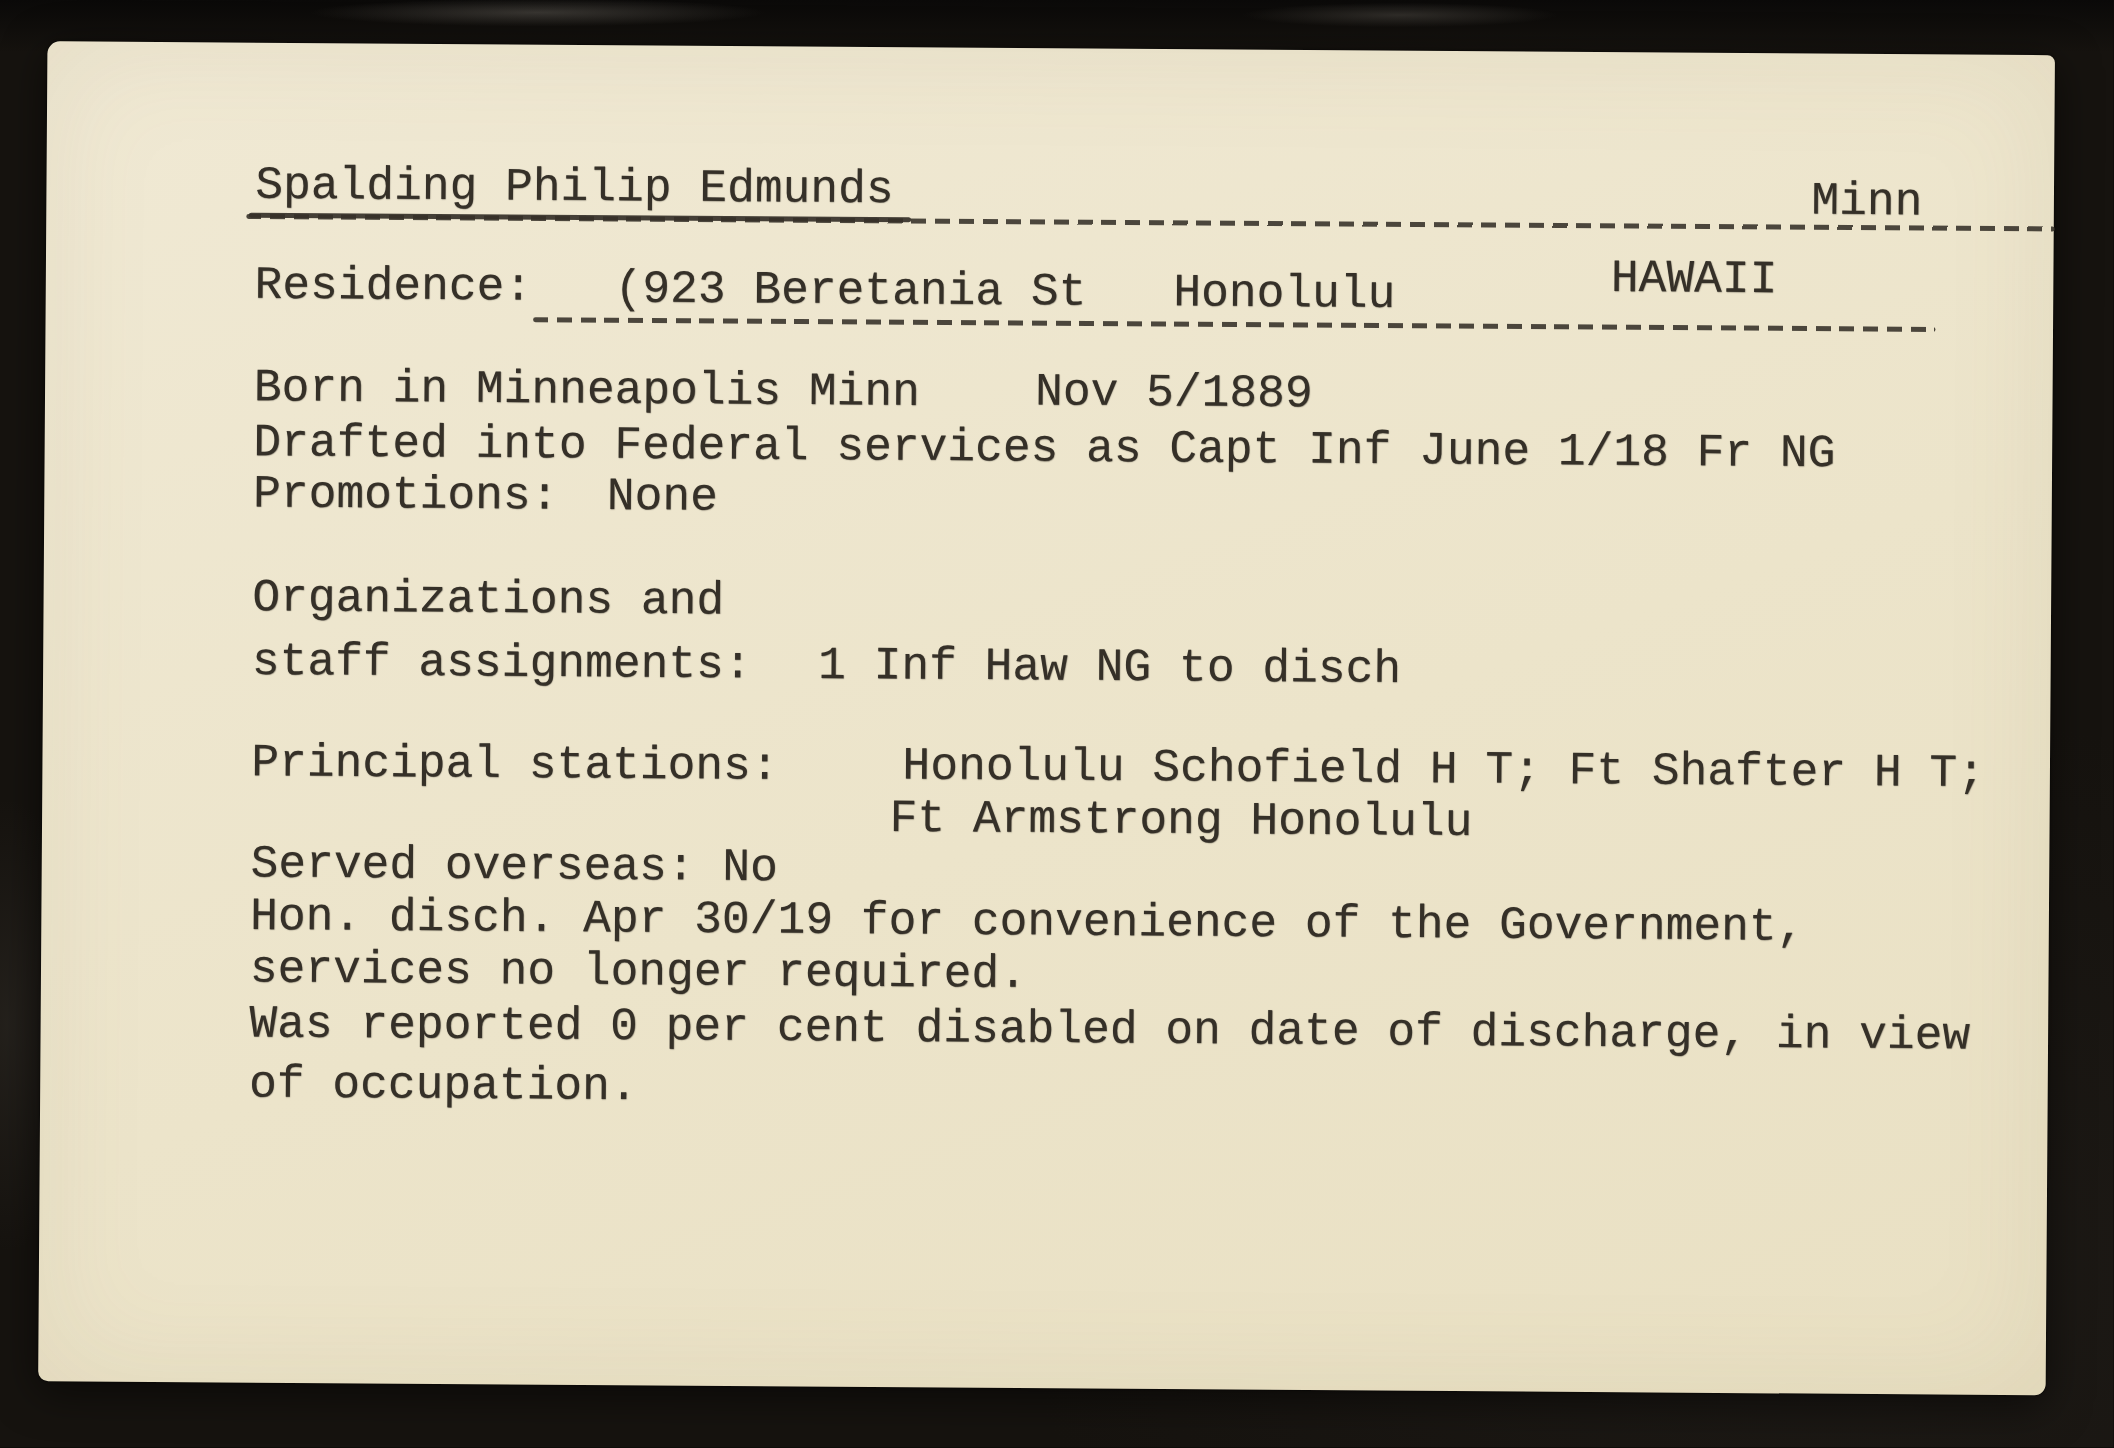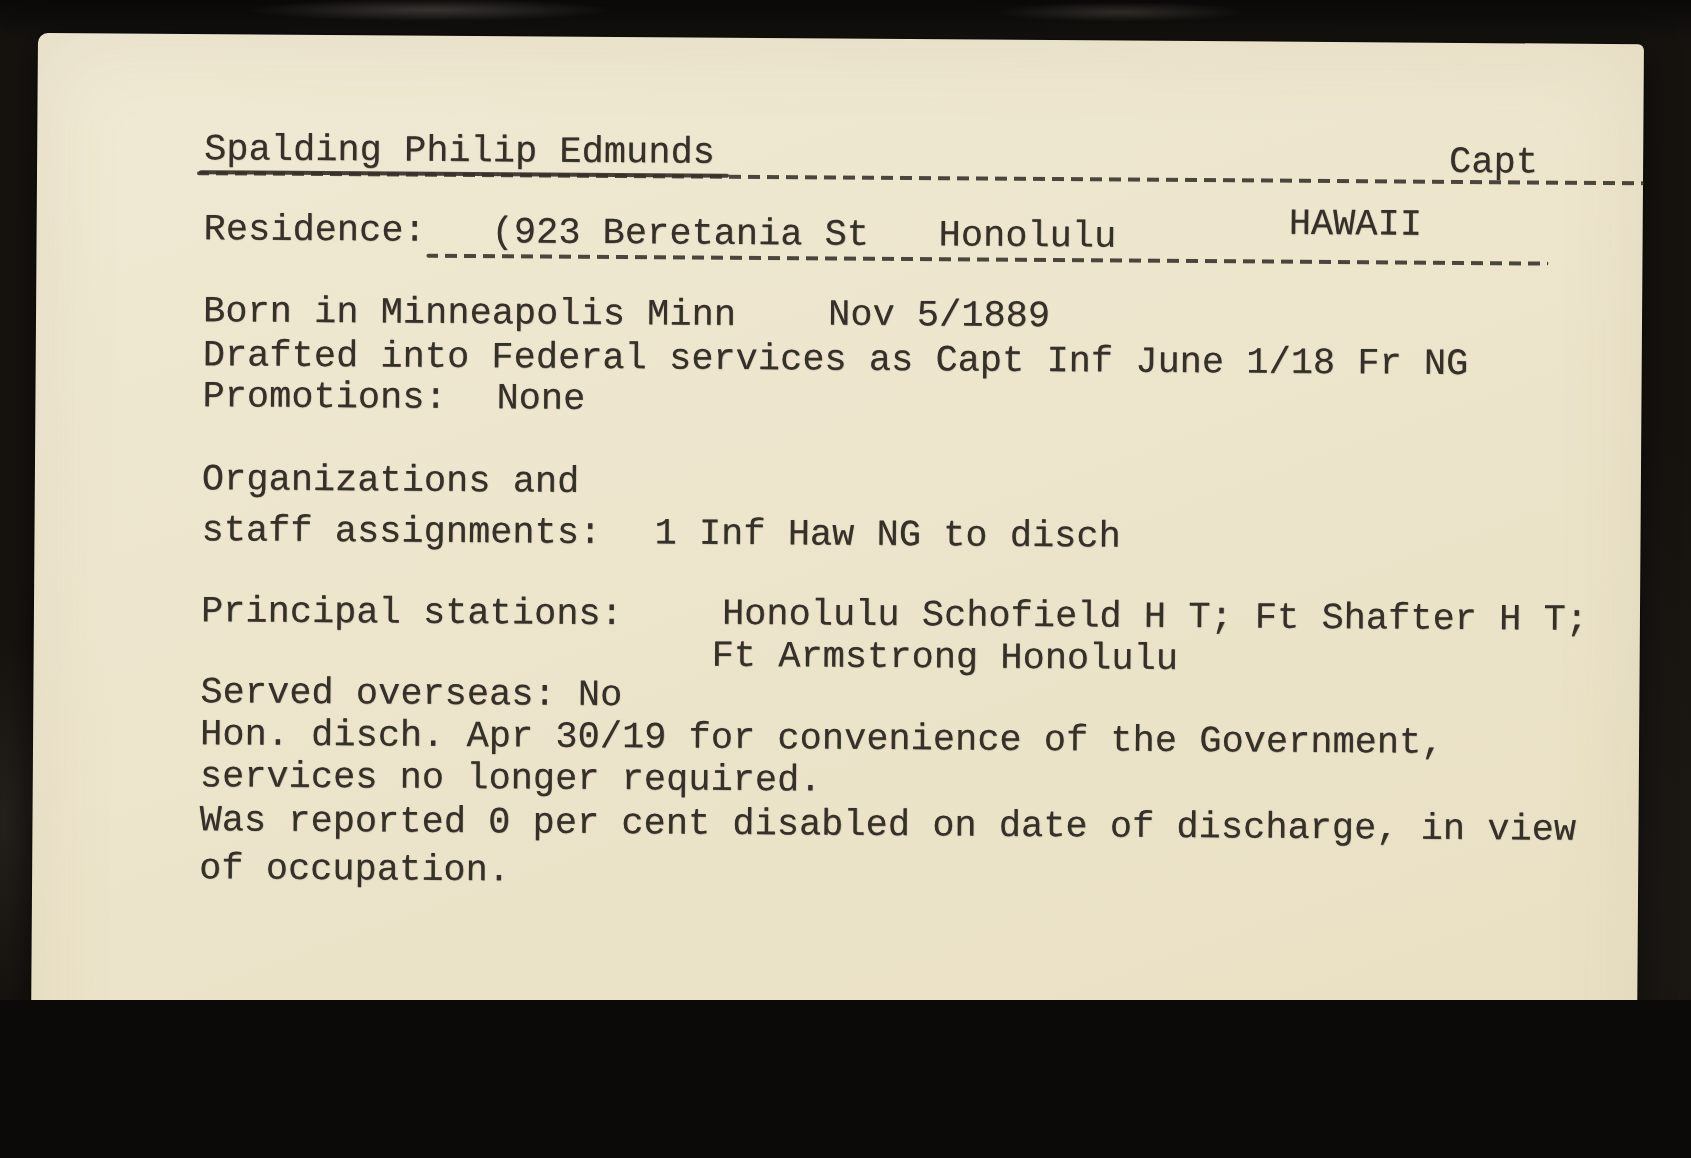--- a/index.html
+++ b/index.html
@@ -1,18 +1,18 @@
 <!DOCTYPE html>
 <html style="--bg: #16130f; --ink: #353028;"><head>
 <meta charset="utf-8">
 <style>
   html,body{margin:0;padding:0;background:#0b0a09;}
   .stage{
     position:relative;
-    width:1691px;height:1000px;
+    width:1691px;height:1158px;
     overflow:hidden;
     background-color:var(--bg,#16130f);
     font-family:"Liberation Mono","DejaVu Sans Mono",monospace;
     text-align:right;
   }
   
   .stage::before{
     content:"";
     position:absolute;inset:0;
     background:
@@ -54,37 +54,37 @@
     opacity:.92;
   }
 </style>
 </head>
 <body>
 
 <div class="stage">
   <div class="card">
 
     <div class="t" style="left:167px;top:97px">Spalding Philip Edmunds</div>
-    <div class="t" style="left:1412px;top:101px">Capt</div>
+    <div class="t" style="left:1412px;top:101px">Minn</div>
     <div class="rule dashed" style="left:160px;top:137px;width:1447px"></div>
     <div class="rule solid" style="left:162px;top:136px;width:530px"></div>
 
     <div class="t" style="left:167px;top:177px">Residence:</div>
     <div class="t" style="left:455px;top:178px">(923 Beretania St</div>
     <div class="t" style="left:902px;top:178px">Honolulu</div>
     <div class="t" style="left:1252px;top:164px">HAWAII</div>
     <div class="rule dashed" style="left:390px;top:218px;width:1122px"></div>
 
     <div class="t" style="left:167px;top:259px">Born in Minneapolis Minn</div>
     <div class="t" style="left:792px;top:258px">Nov 5/1889</div>
 
     <div class="t" style="left:167px;top:303px">Drafted into Federal services as Capt Inf June 1/18 Fr NG</div>
 
     <div class="t" style="left:167px;top:344px">Promotions:</div>
-    <div class="t" style="left:461px;top:344px">None</div>
+    <div class="t" style="left:450px;top:344px">None</div>
 
     <div class="t" style="left:167px;top:427px">Organizations and</div>
     <div class="t" style="left:167px;top:478px">staff assignments:</div>
     <div class="t" style="left:620px;top:478px">1 Inf Haw NG to disch</div>
 
     <div class="t" style="left:167px;top:559px">Principal stations:</div>
     <div class="t" style="left:688px;top:558px">Honolulu Schofield H T; Ft Shafter H T;</div>
     <div class="t" style="left:678px;top:600px">Ft Armstrong Honolulu</div>
 
     <div class="t" style="left:167px;top:640px">Served overseas: No</div>

